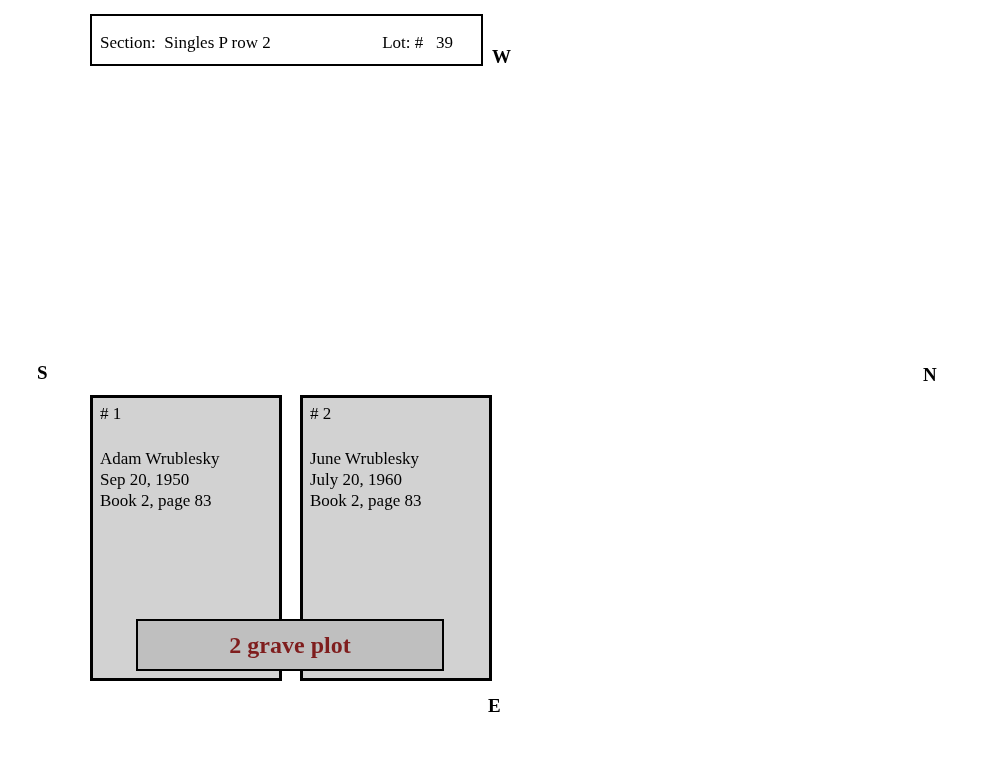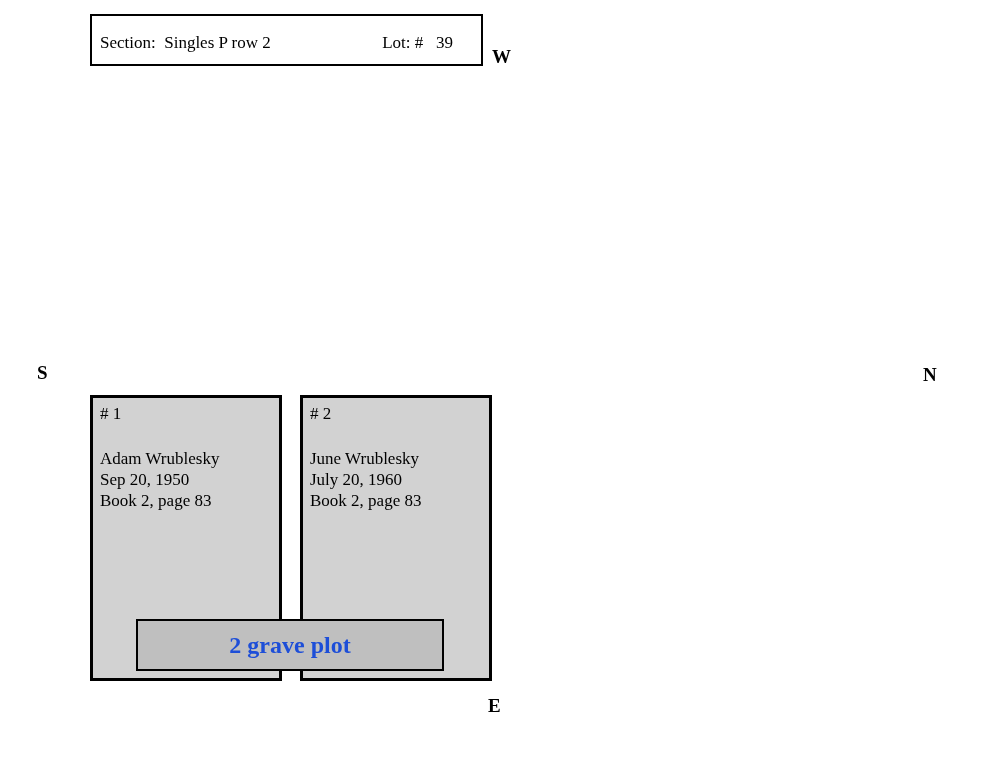--- a/index.html
+++ b/index.html
@@ -83,21 +83,21 @@
     width: 308px;
     height: 52px;
     box-sizing: border-box;
     border: 2px solid #000000;
     background: #bfbfbf;
     display: flex;
     align-items: center;
     justify-content: center;
     font-weight: bold;
     font-size: 24px;
-    color: #1d4ed8;
+    color: #7f1d1d;
     z-index: 5;
   }
 </style>
 </head>
 <body>
 
 <div class="canvas">
 
   <div class="header-box">
     <span>Section:  Singles P row 2</span>

